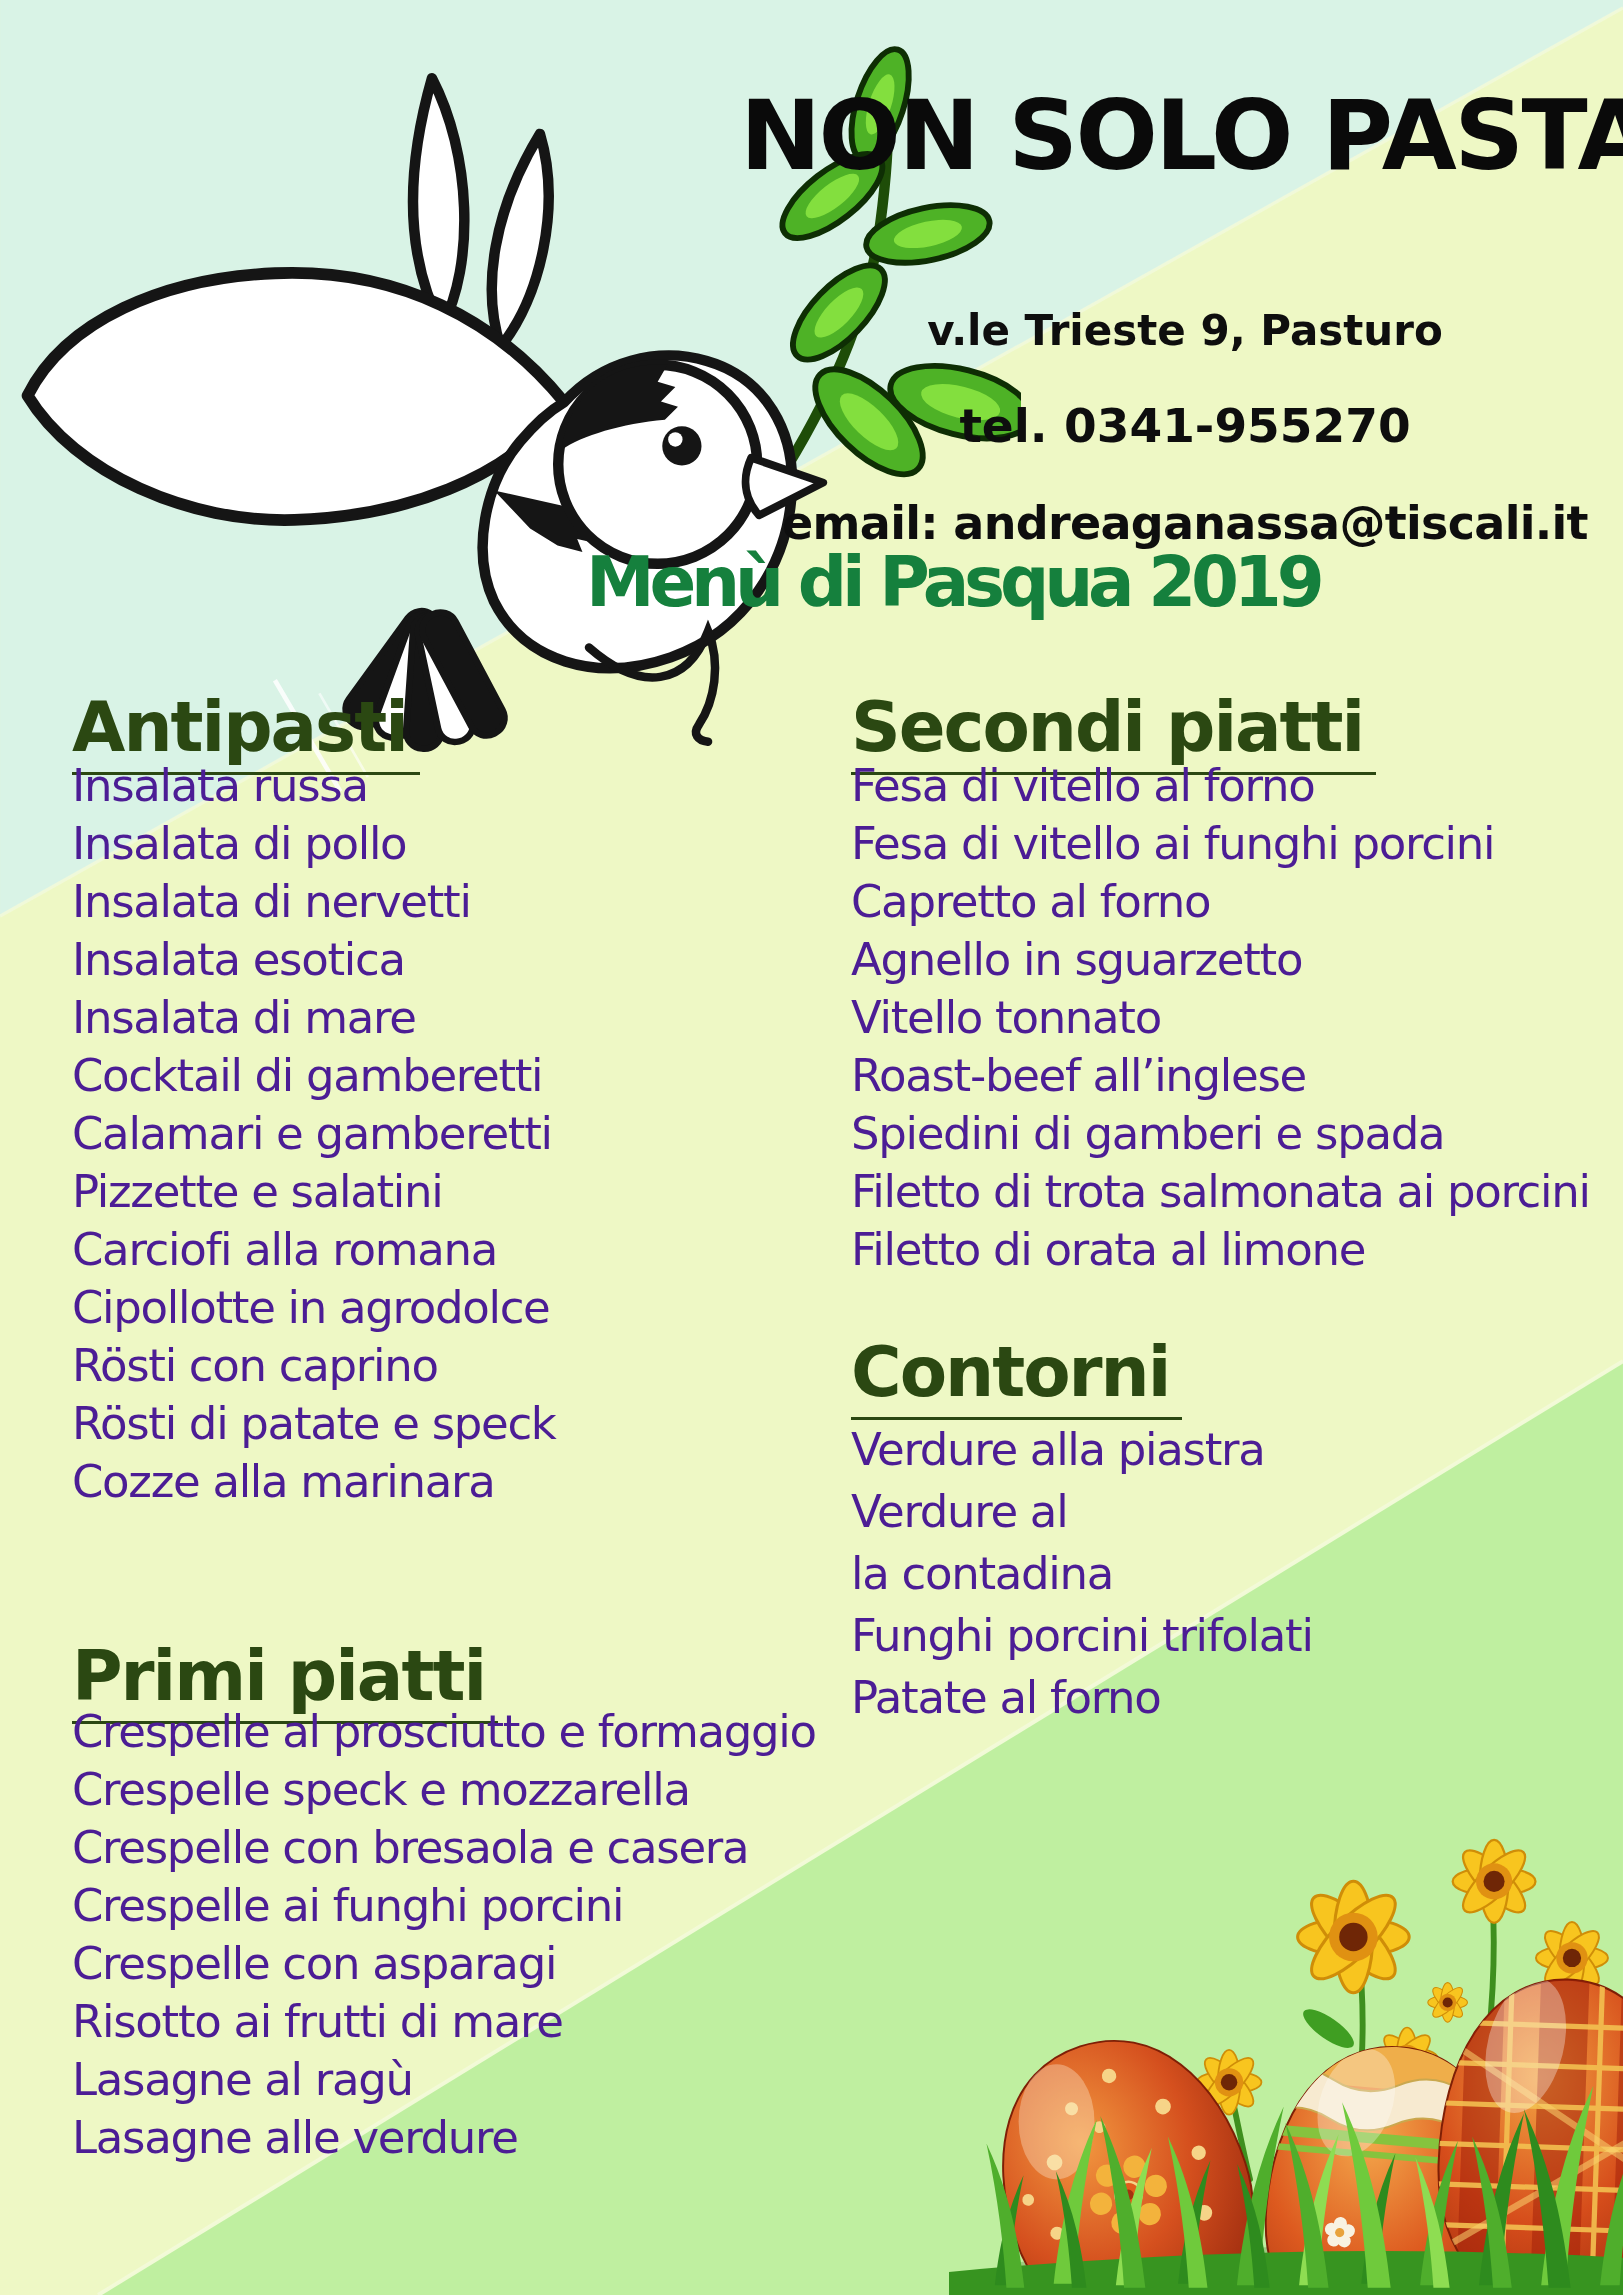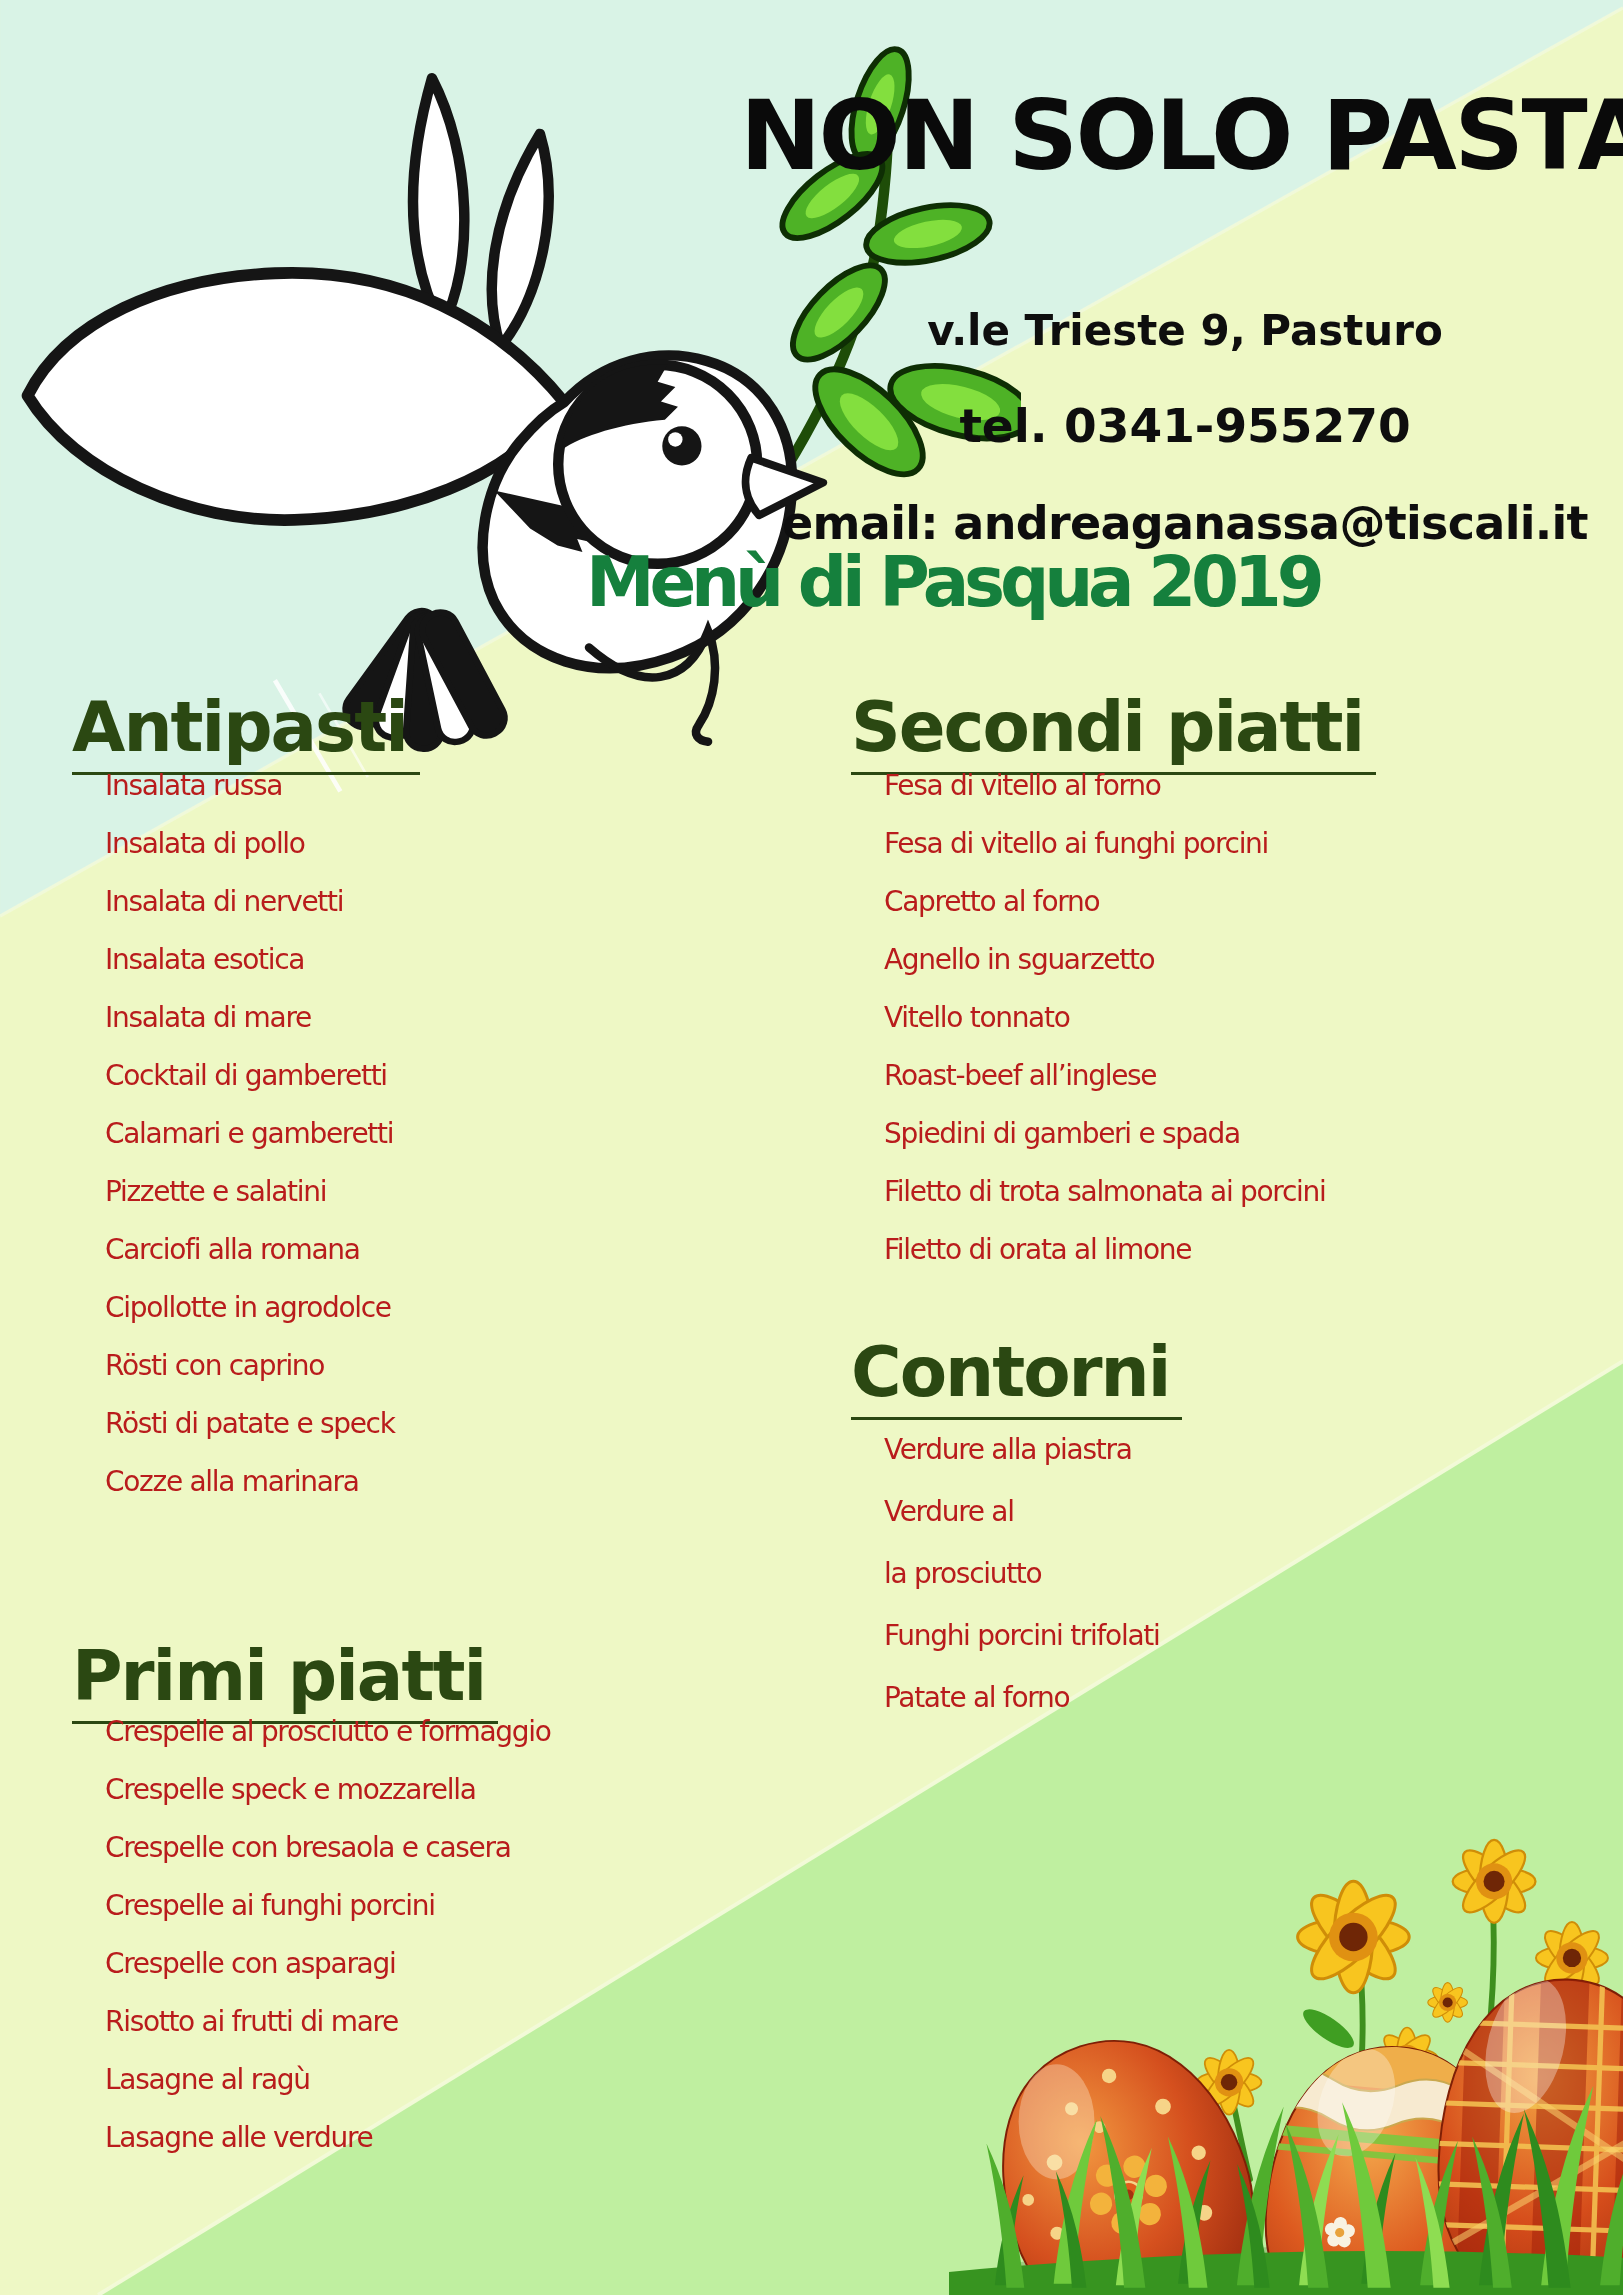--- a/index.html
+++ b/index.html
@@ -48,23 +48,22 @@
   #h-antipasti{left:72px;top:687px;}
   #h-secondi {left:851px;top:687px;}
   #h-contorni{left:851px;top:1332px;}
   #h-primi   {left:72px;top:1636px;}
   .menu-items{z-index:3;}
   #l-antipasti{left:72px;top:757px;width:772px;}
   #l-secondi {left:851px;top:757px;width:772px;}
   #l-contorni{left:851px;top:1419px;width:772px;}
   #l-primi   {left:72px;top:1703px;width:779px;}
   .menu-items div{
-    font-size:28px;letter-spacing:-1.3px;color:#b91c1c;line-height:58px;
+    font-size:45px;letter-spacing:-1.3px;color:#4c1d95;line-height:58px;
     white-space:nowrap;
-    margin-left:33px;
   }
   #l-contorni div{line-height:62px;}
 </style>
 </head>
 <body>
 
 <svg id="bg" class="abs" viewBox="0 0 2480 3507" xmlns="http://www.w3.org/2000/svg">
   <rect x="0" y="0" width="2480" height="3507" fill="#eef8c5"></rect>
   <polygon points="0,0 2480,0 2480,12 0,1400" fill="#d9f3e6"></polygon>
   <polygon points="2480,2080 2480,3507 150,3507" fill="#bfefa0"></polygon>
@@ -156,21 +155,21 @@
     <div>Roast-beef all’inglese</div>
     <div>Spiedini di gamberi e spada</div>
     <div>Filetto di trota salmonata ai porcini</div>
     <div>Filetto di orata al limone</div>
   </div>
 
 <div id="h-contorni" class="abs sec-heading">Contorni</div>
 <div id="l-contorni" class="abs menu-items">
     <div>Verdure alla piastra</div>
     <div>Verdure al</div>
-    <div>la prosciutto</div>
+    <div>la contadina</div>
     <div>Funghi porcini trifolati</div>
     <div>Patate al forno</div>
   </div>
 
 <div id="h-primi" class="abs sec-heading">Primi piatti</div>
 <div id="l-primi" class="abs menu-items">
     <div>Crespelle al prosciutto e formaggio</div>
     <div>Crespelle speck e mozzarella</div>
     <div>Crespelle con bresaola e casera</div>
     <div>Crespelle ai funghi porcini</div>

